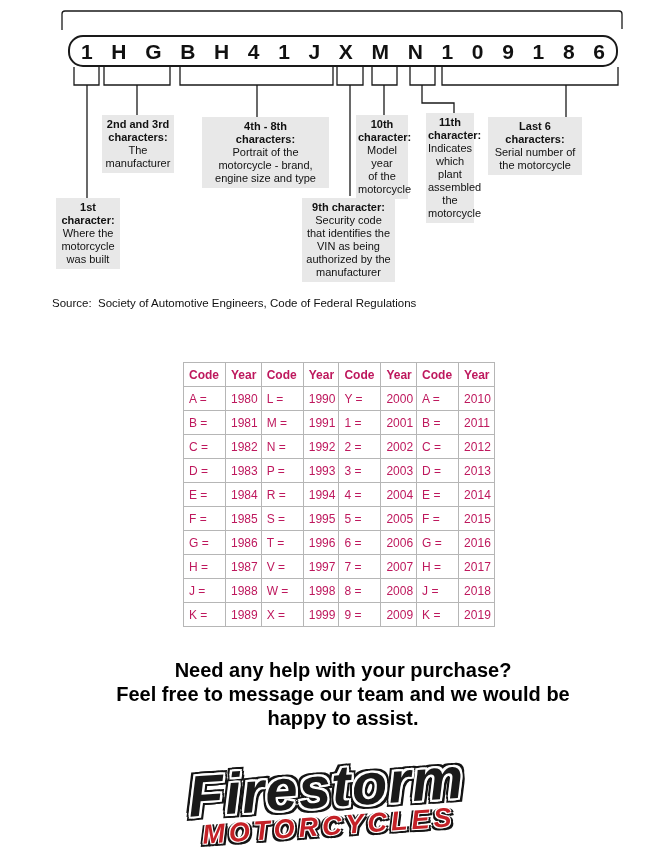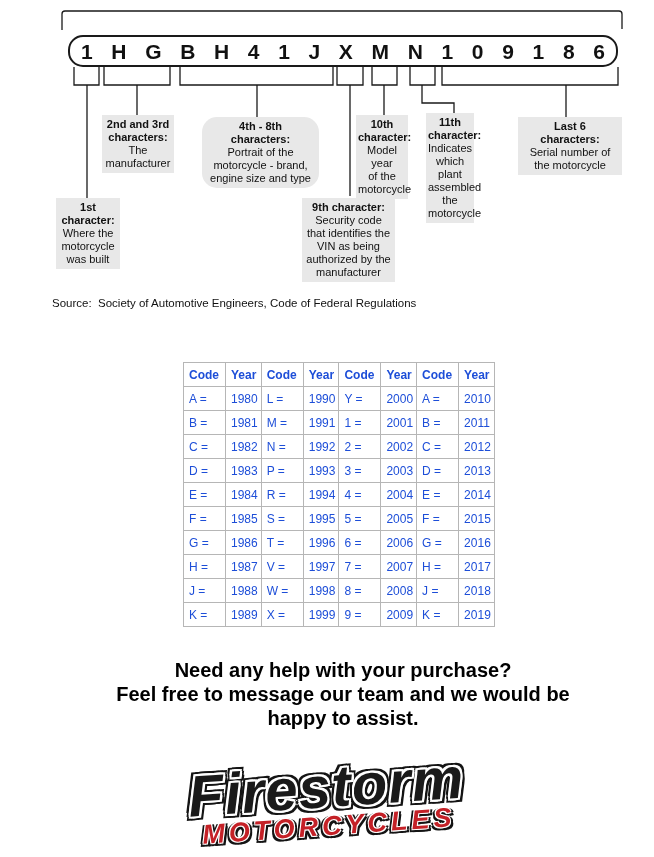--- a/index.html
+++ b/index.html
@@ -45,40 +45,40 @@
     text-align: center;
     font-size: 11px;
     line-height: 13px;
     padding: 3px 2px;
     box-sizing: border-box;
   }
   .c-title { display: block; font-weight: bold; white-space: pre-line; }
   .c-body  { display: block; white-space: pre-line; }
   #c0 { left: 56px;  top: 198px; width: 64px; }
   #c1 { left: 102px; top: 115px; width: 72px; }
-  #c2 { left: 202px; top: 117px; width: 117px; border-radius: 15px; }
+  #c2 { left: 202px; top: 117px; width: 127px; }
   #c3 { left: 302px; top: 198px; width: 93px; }
   #c4 { left: 356px; top: 115px; width: 52px; }
   #c5 { left: 426px; top: 113px; width: 48px; }
-  #c6 { left: 518px; top: 117px; width: 104px; }
+  #c6 { left: 488px; top: 117px; width: 94px; }
   
   .source {
     position: absolute;
     left: 52px; top: 297px;
     font-size: 11.5px;
     color: #111;
     white-space: pre;
   }
   
   .year-table {
     position: absolute;
     left: 183px; top: 362px;
     border-collapse: collapse;
     font-size: 12px;
-    color: #1d4ed8;
+    color: #be185d;
   }
   .year-table th, .year-table td {
     border: 1px solid #b6b6b6;
     text-align: left;
     vertical-align: middle;
     padding: 4px 3px 4px 5px;
     height: 15px;
   }
   .year-table th { font-weight: bold; }
   .year-table .code-col { width: 33px; }

